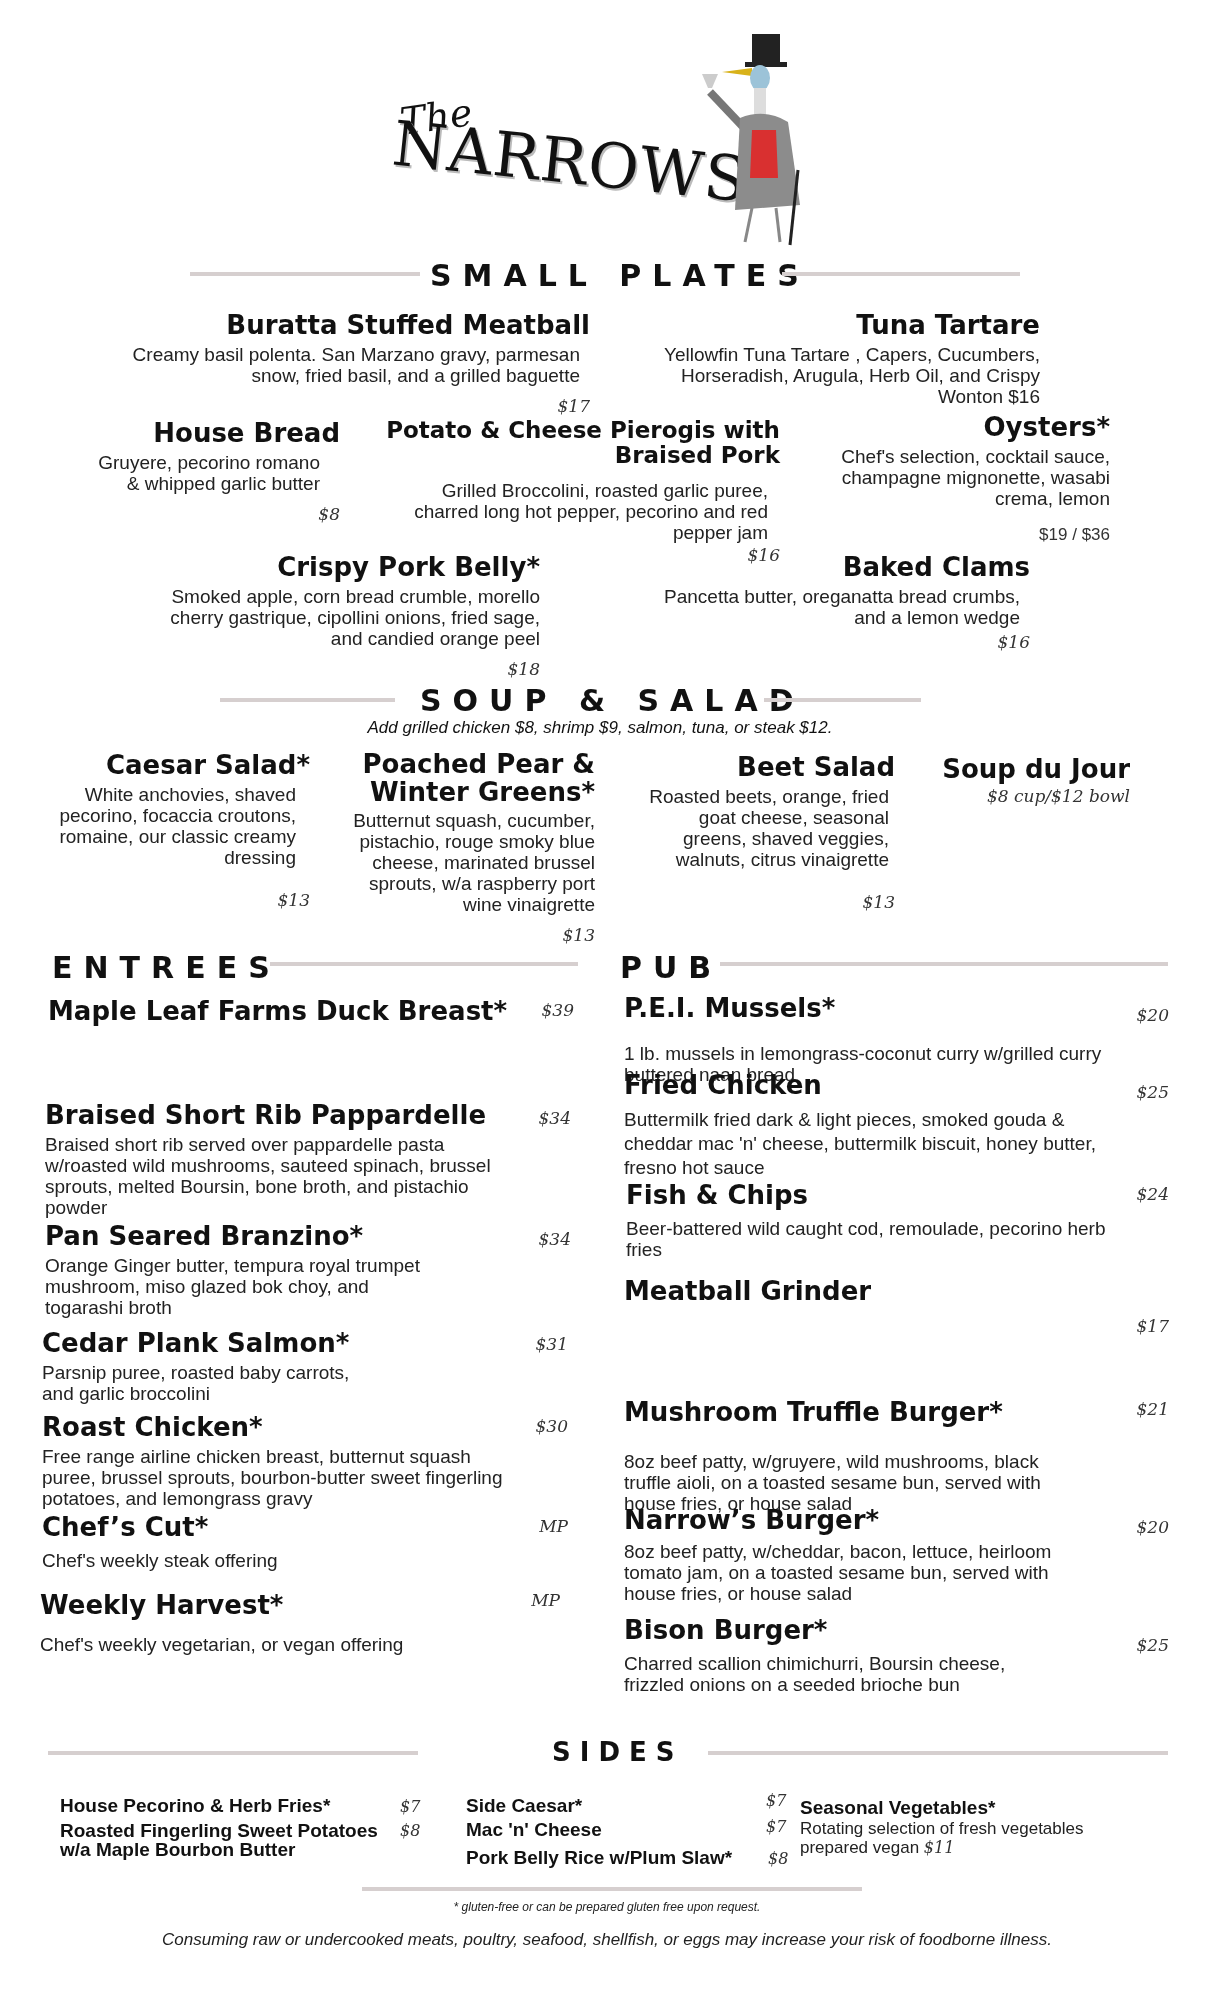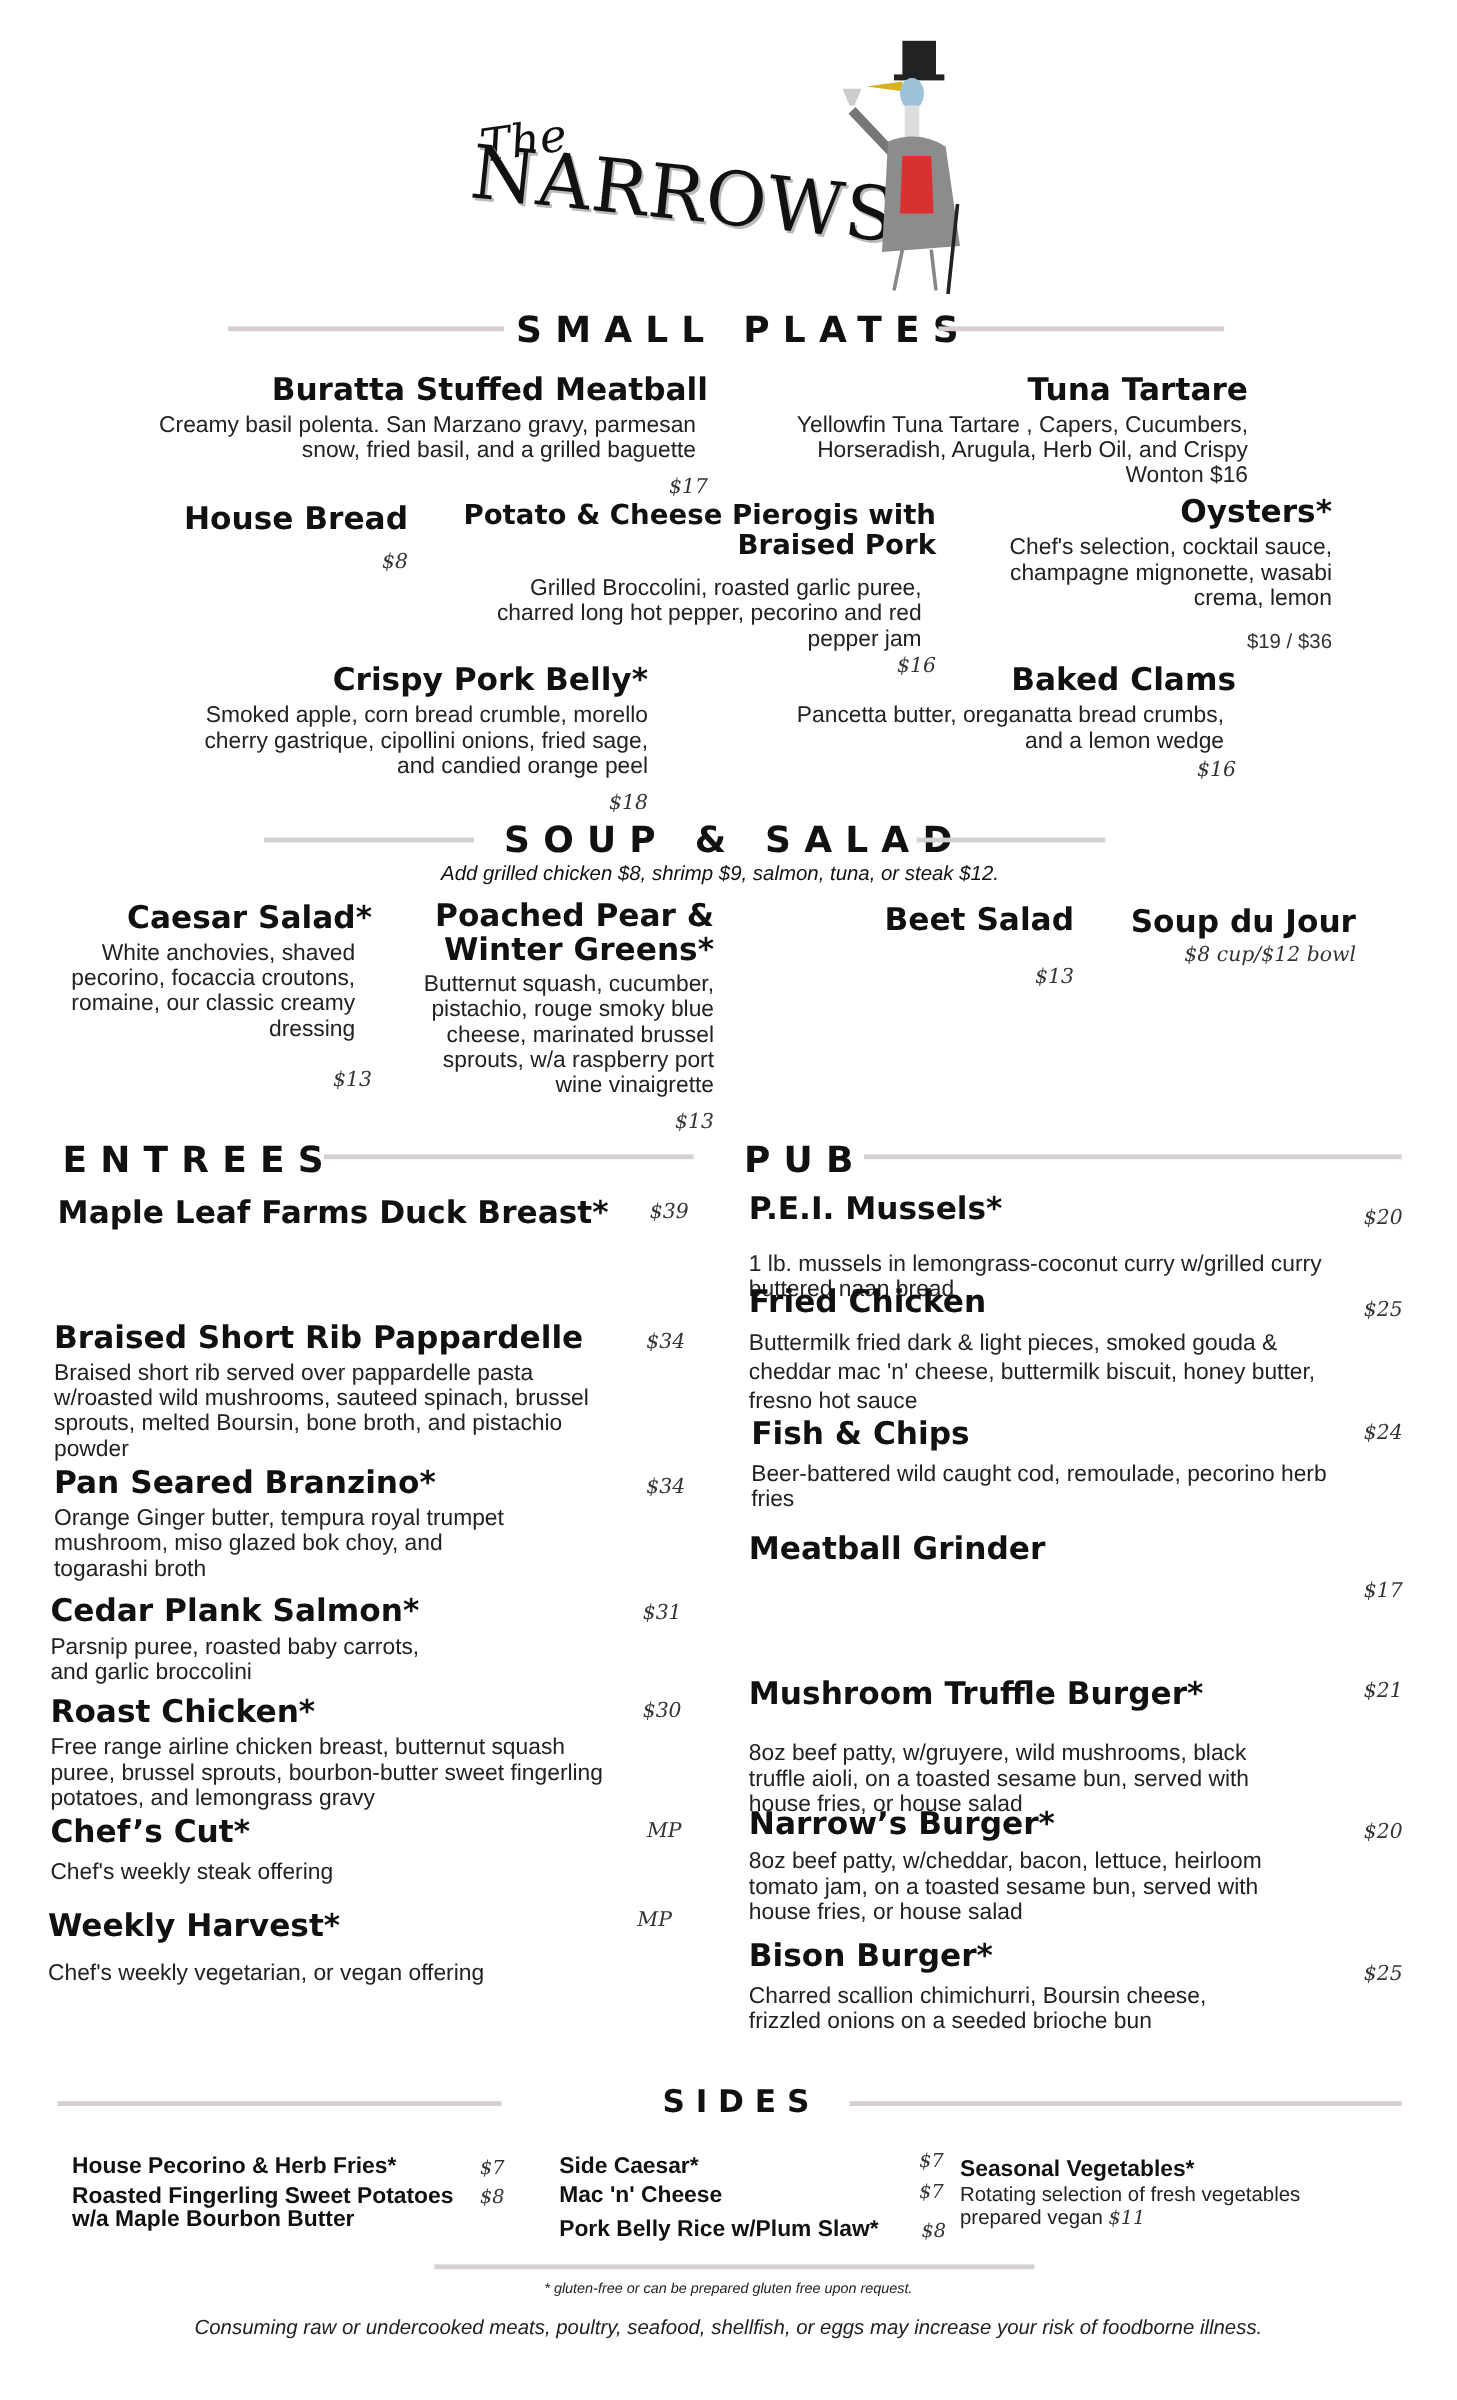--- a/index.html
+++ b/index.html
@@ -61,20 +61,21 @@
   <div class="price">$17</div>
 </div>
 
 <div class="sp" style="left:620px; top:310px; width:420px;">
   <div class="item-name">Tuna Tartare</div>
   <div class="desc">Yellowfin Tuna Tartare , Capers, Cucumbers, Horseradish, Arugula, Herb Oil, and Crispy Wonton $16</div>
 </div>
 
 <div class="sp" style="left:70px; top:418px; width:270px;">
   <div class="item-name">House Bread</div>
+  <div class="desc" style="padding:0 20px;">Gruyere, pecorino romano &amp; whipped garlic butter</div>
   <div class="price">$8</div>
 </div>
 
 <div class="sp" style="left:380px; top:418px; width:400px;">
   <div class="item-name" style="font-size:23px; line-height:25px;">Potato &amp; Cheese Pierogis with Braised Pork</div>
   <div class="desc" style="margin-top:12px; padding:0 12px;">Grilled Broccolini, roasted garlic puree, charred long hot pepper, pecorino and red pepper jam</div>
   <div class="price" style="margin-top:2px;">$16</div>
 </div>
 
 <div class="sp" style="left:790px; top:412px; width:320px;">
@@ -107,20 +108,21 @@
 </div>
 
 <div class="sp" style="left:335px; top:750px; width:260px;">
   <div class="item-name" style="line-height:28px;">Poached Pear &amp; Winter Greens*</div>
   <div class="desc">Butternut squash, cucumber, pistachio, rouge smoky blue cheese, marinated brussel sprouts, w/a raspberry port wine vinaigrette</div>
   <div class="price">$13</div>
 </div>
 
 <div class="sp" style="left:635px; top:752px; width:260px;">
   <div class="item-name">Beet Salad</div>
+  <div class="desc" style="padding:0 6px;">Roasted beets, orange, fried goat cheese, seasonal greens, shaved veggies, walnuts, citrus vinaigrette</div>
   <div class="price" style="margin-top:22px;">$13</div>
 </div>
 
 <div class="sp" style="left:910px; top:754px; width:220px;">
   <div class="item-name">Soup du Jour</div>
   <div class="price" style="margin-top:2px;">$8 cup/$12 bowl</div>
 </div>
 
 <div class="sec-title" style="left:52px; top:950px;">ENTREES</div>
 <div class="hline" style="left:270px; top:962px; width:308px;"></div>

